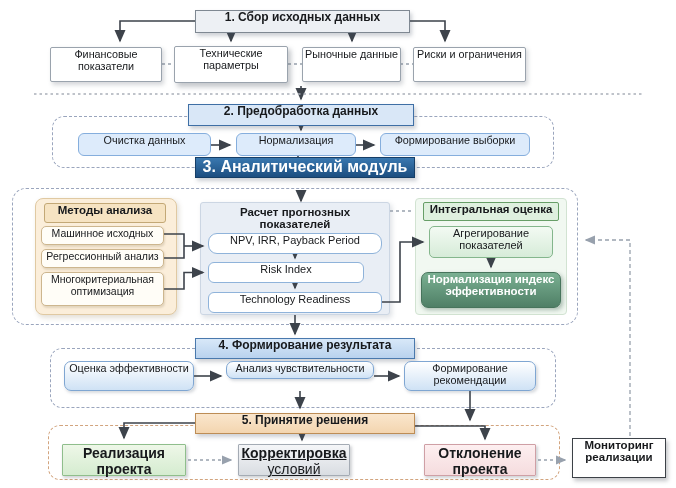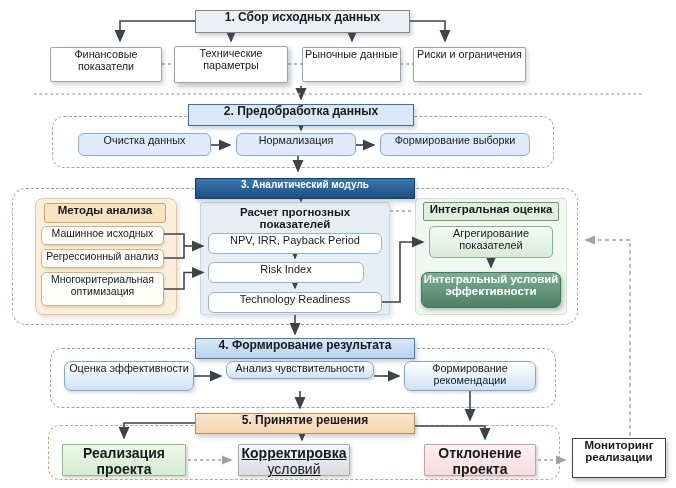--- a/index.html
+++ b/index.html
@@ -135,58 +135,58 @@
   <div class="abs flex box prep" style="left:78px;top:133px;width:133px;height:23px;">
     <span>Очистка данных</span>
   </div>
   <div class="abs flex box prep" style="left:236px;top:133px;width:120px;height:23px;">
     <span>Нормализация</span>
   </div>
   <div class="abs flex box prep" style="left:380px;top:133px;width:150px;height:23px;">
     <span>Формирование выборки</span>
   </div>
 
-  <div class="abs flex hdr dark" style="left:195px;top:178px;width:220px;height:21px;font-size:10px;">
+  <div class="abs flex hdr dark" style="left:195px;top:157px;width:220px;height:21px;font-size:16px;">
     <span>3. Аналитический модуль</span>
   </div>
 
   <div class="abs flex mhdr" style="left:44px;top:203px;width:122px;height:20px;">
     <span>Методы анализа</span>
   </div>
   <div class="abs flex mbox" style="left:41px;top:226px;width:123px;height:19px;">
     <span>Машинное исходных</span>
   </div>
   <div class="abs flex mbox" style="left:41px;top:249px;width:123px;height:19px;">
     <span>Регрессионный анализ</span>
   </div>
   <div class="abs flex mbox" style="left:41px;top:272px;width:123px;height:34px;">
     <span>Многокритериальная оптимизация</span>
   </div>
 
   <div class="abs flex ctitle" style="left:204px;top:206px;width:182px;height:28px;">
     <span>Расчет прогнозных показателей</span>
   </div>
-  <div class="abs flex cbox" style="left:208px;top:233px;width:174px;height:21px;">
+  <div class="abs flex cbox" style="left:208px;top:233px;width:174px;height:21px;border-radius:9px;">
     <span>NPV, IRR, Payback Period</span>
   </div>
   <div class="abs flex cbox" style="left:208px;top:262px;width:156px;height:21px;">
     <span>Risk Index</span>
   </div>
   <div class="abs flex cbox" style="left:208px;top:292px;width:174px;height:21px;">
     <span>Technology Readiness</span>
   </div>
 
   <div class="abs flex ghdr" style="left:423px;top:202px;width:136px;height:19px;">
     <span>Интегральная оценка</span>
   </div>
   <div class="abs flex gbox" style="left:429px;top:226px;width:124px;height:32px;">
     <span>Агрегирование показателей</span>
   </div>
   <div class="abs flex gdark" style="left:421px;top:272px;width:140px;height:36px;">
-    <span>Интегральный условий эффективности</span>
+    <span>Нормализация индекс эффективности</span>
   </div>
 
   <div class="abs flex hdr blue2" style="left:195px;top:338px;width:220px;height:21px;">
     <span>4. Формирование результата</span>
   </div>
   <div class="abs flex res" style="left:64px;top:361px;width:130px;height:30px;">
     <span>Оценка эффективности</span>
   </div>
   <div class="abs flex res" style="left:226px;top:361px;width:148px;height:18px;">
     <span>Анализ чувствительности</span>

